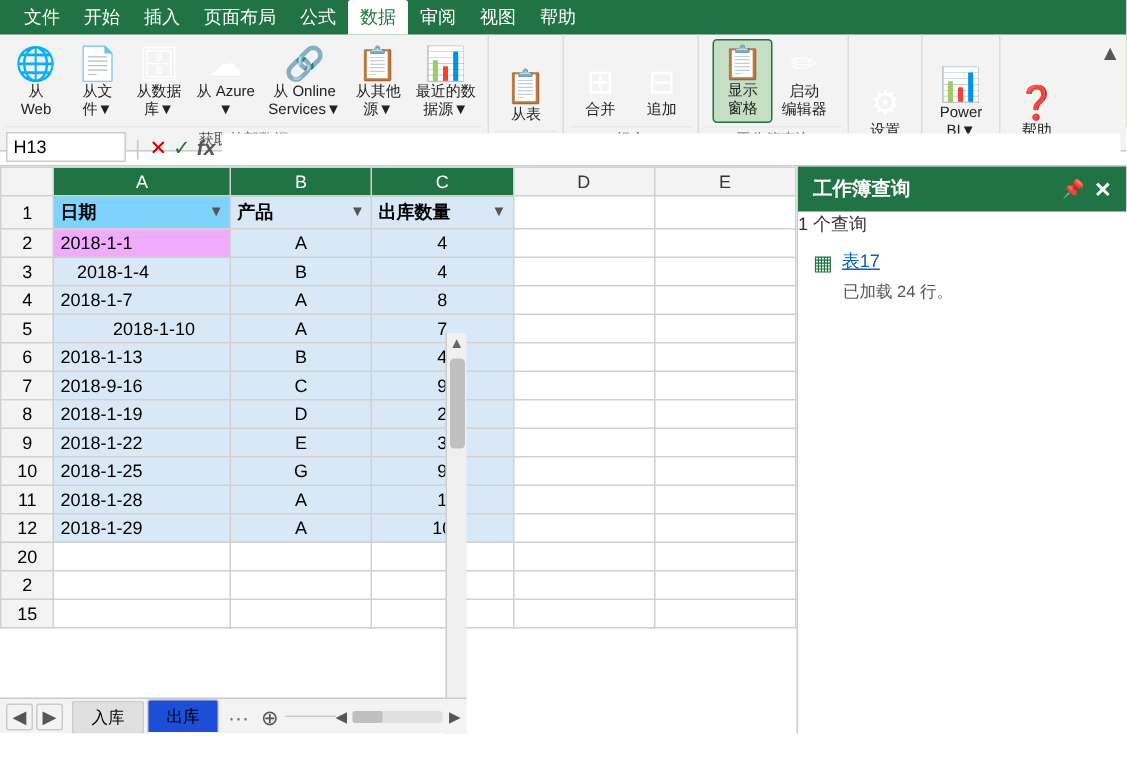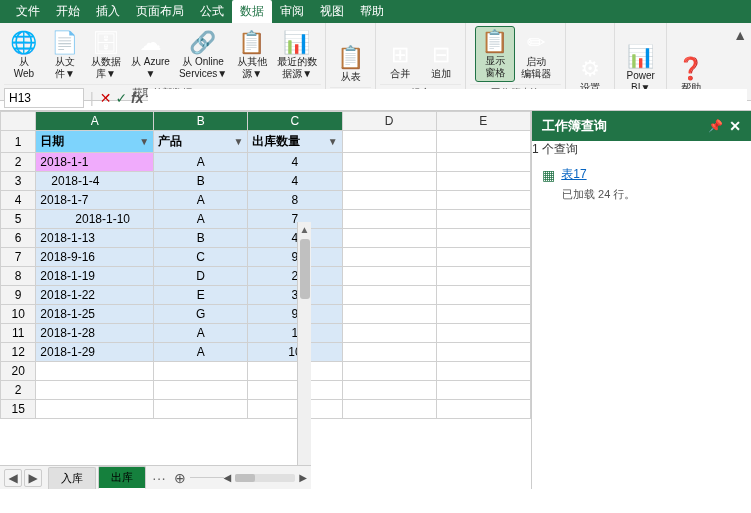--- a/index.html
+++ b/index.html
@@ -38,21 +38,21 @@
     .col-d { width: 60px; }
     .col-e { width: 40px; }
 
     
     .col-header-inner { display: flex; align-items: center; justify-content: space-between; }
     .filter-icon { font-size: 10px; color: #555; margin-left: 2px; }
 
     
     .sheet-tabs { height: 24px; background: #f3f3f3; border-top: 1px solid #ccc; display: flex; align-items: center; padding-left: 4px; gap: 0; }
     .sheet-tab { padding: 3px 12px; border: 1px solid #ccc; border-bottom: none; background: #e0e0e0; cursor: pointer; font-size: 11px; margin-right: 2px; border-radius: 2px 2px 0 0; }
-    .sheet-tab.active { background: #15803d; border-bottom: 1px solid #fff; color: #000; padding-left: 12px; }
+    .sheet-tab.active { background: #1d4ed8; border-bottom: 1px solid #fff; color: #000; padding-left: 12px; }
     .sheet-tab-controls { display: flex; gap: 2px; margin-right: 6px; }
     .sheet-tab-btn { width: 18px; height: 18px; display: flex; align-items: center; justify-content: center; cursor: pointer; color: #555; font-size: 12px; border: 1px solid #ccc; background: #f3f3f3; border-radius: 2px; }
     .tab-dots { display: flex; align-items: center; color: #666; font-size: 14px; padding: 0 4px; cursor: pointer; }
 
     
     .wq-panel { width: 220px; border-left: 1px solid #ccc; display: flex; flex-direction: column; background: #fff; }
     .wq-header { background: #217346; color: #fff; padding: 6px 10px; display: flex; align-items: center; justify-content: space-between; font-size: 13px; font-weight: bold; }
     .wq-header-controls { display: flex; gap: 6px; align-items: center; }
     .wq-header-btn { color: #fff; cursor: pointer; font-size: 14px; }
     .wq-body { font-size: 12px; }

